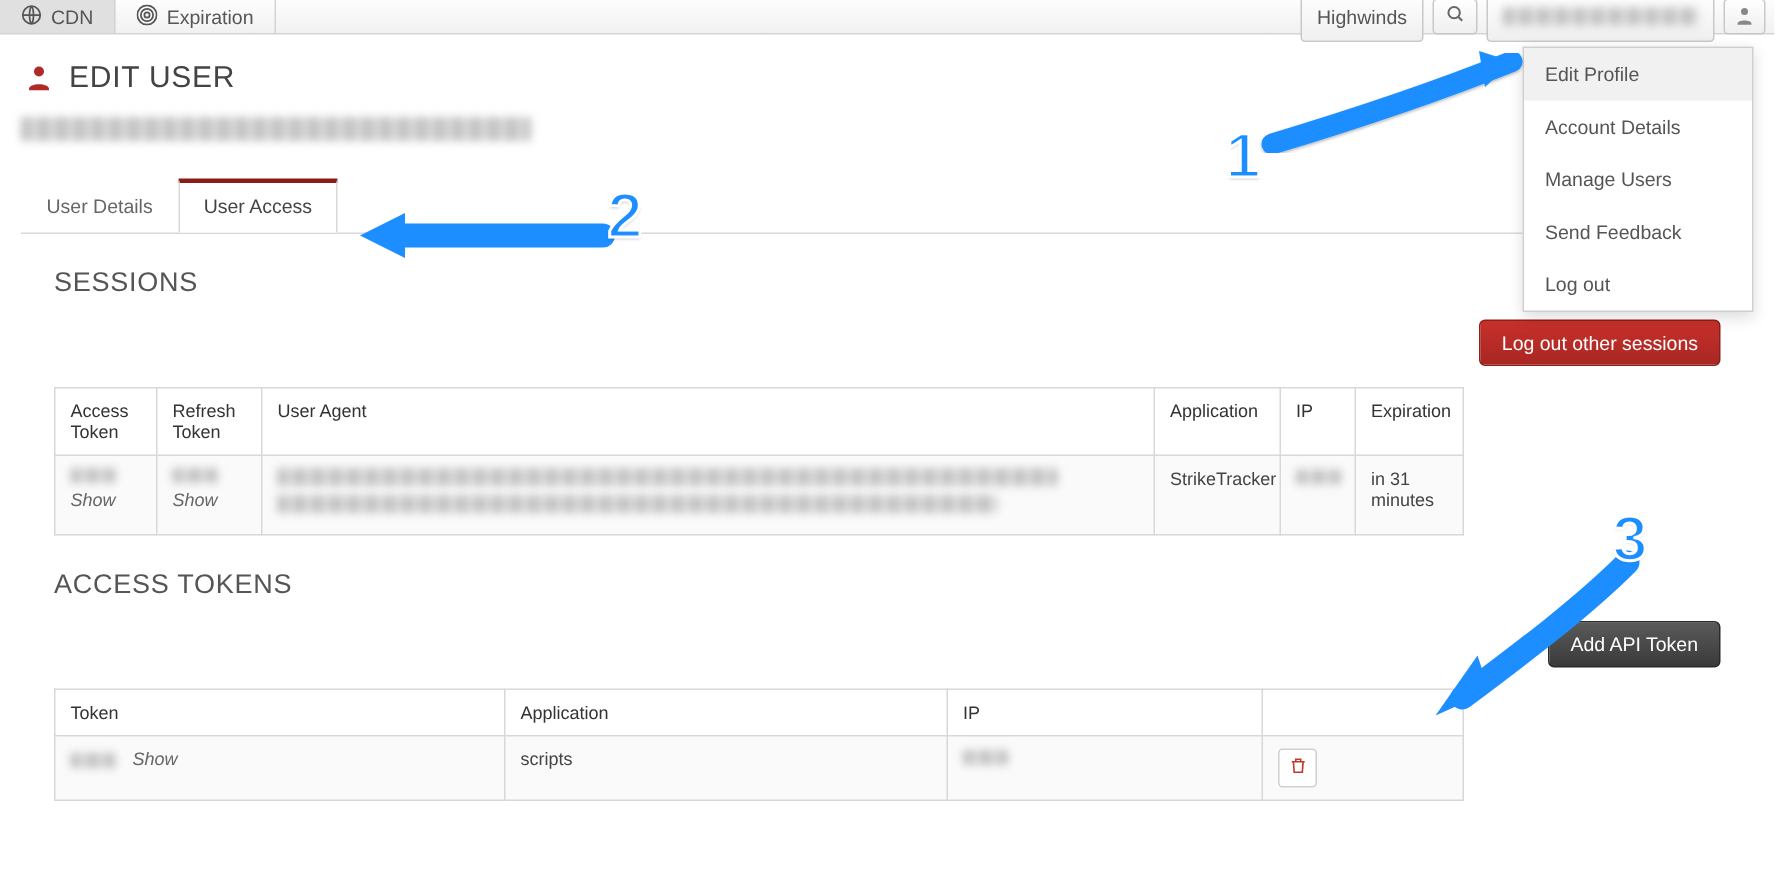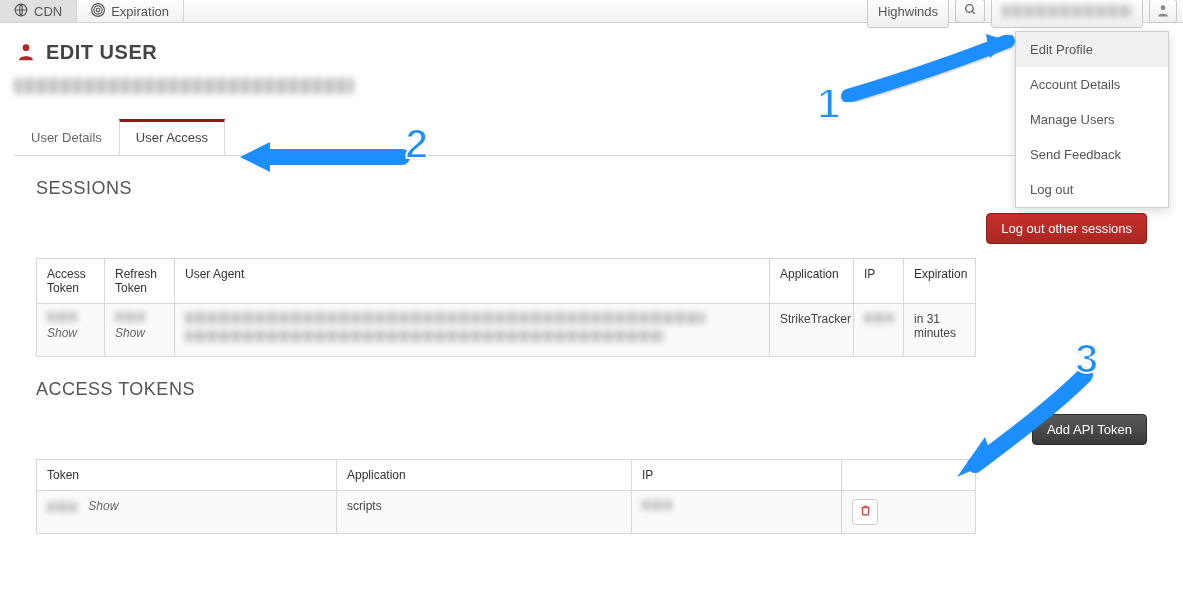--- a/index.html
+++ b/index.html
@@ -15,21 +15,21 @@
   .topnav .right { display:flex; align-items:center; padding:4px 6px; gap:6px; }
   .smallbtn { height:24px; display:inline-flex; align-items:center; padding:16px 10px; background:linear-gradient(#ffffff,#efefef); border:1px solid #c8c8c8; border-radius:3px; color:#555; cursor:pointer; }
   .iconbtn { width:30px; justify-content:center; padding:0; }
   .blurstrip { display:inline-block; border-radius:2px; filter:blur(3px); background:repeating-linear-gradient(90deg,#bfbfbf 0 6px,#d9d9d9 6px 12px); }
   .userbtn .blurstrip { width:130px; height:12px; }
   .user-ico { width:28px; justify-content:center; padding:0; }
 
   
   .page { padding:12px 14px 0 14px; }
   .page-title-row { display:flex; align-items:center; gap:10px; color:#333; margin:6px 0 14px 2px; }
-  .page-title-row h1 { font-size:20px; font-weight:700; letter-spacing:.5px; margin:0; color:#444; }
+  .page-title-row h1 { font-size:20px; font-weight:400; letter-spacing:.5px; margin:0; color:#444; }
   .user-icon { color:#b02a26; }
 
   .subtitle-blur { margin:0 0 22px 0; }
   .subtitle-blur .blurstrip { width:340px; height:16px; }
 
   
   .tabs { display:flex; border-bottom:1px solid #d8d8d8; margin-top:6px; }
   .tab { padding:10px 16px; color:#666; cursor:pointer; border:1px solid transparent; border-bottom:none; position:relative; }
   .tab.active { color:#444; background:#fff; border-color:#d8d8d8; border-top:3px solid #8a1c17; padding-top:8px; top:0; }
 

